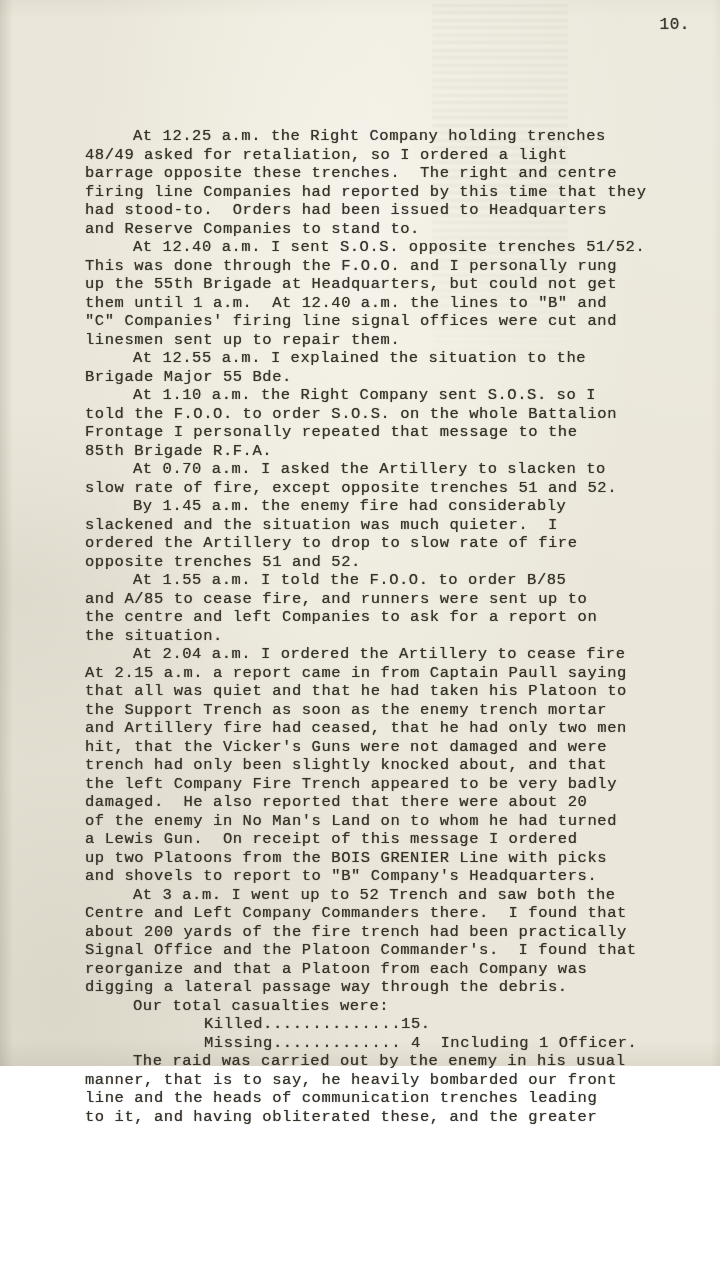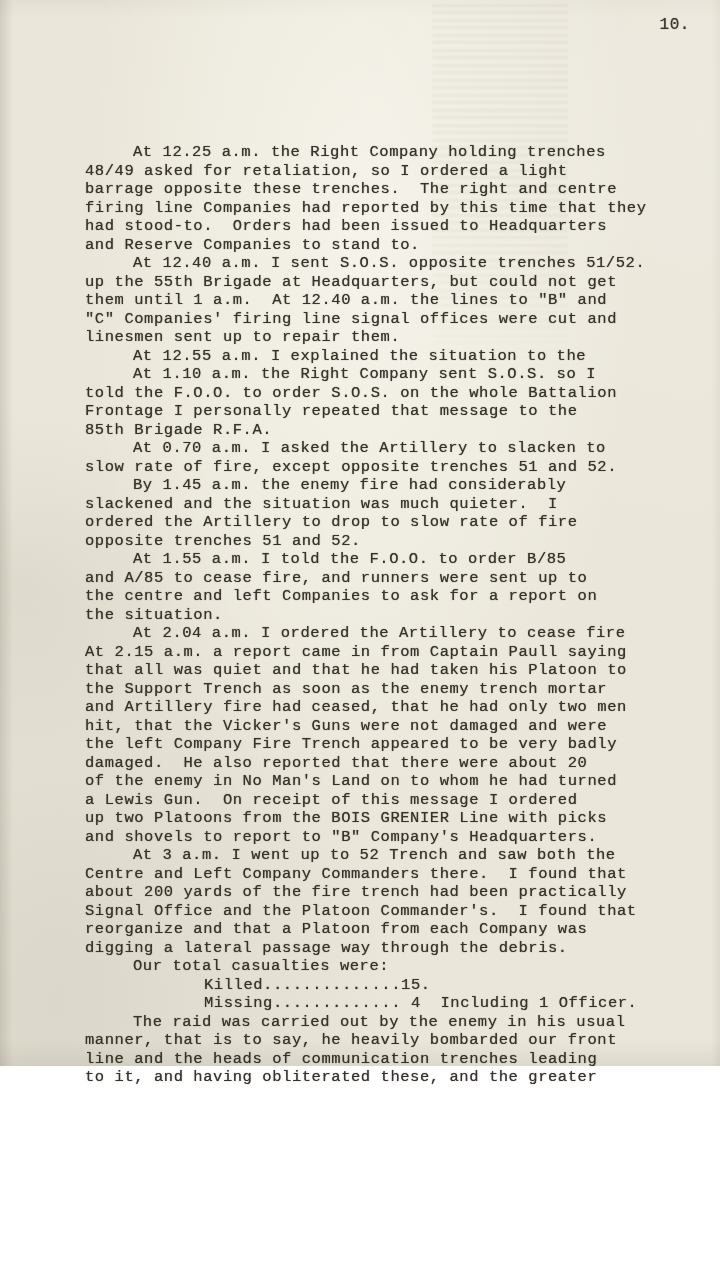--- a/index.html
+++ b/index.html
@@ -52,21 +52,21 @@
     top: 16px;
     right: 30px;
     font-size: 16px;
     letter-spacing: 0.55px;
     color: #3a362e;
     text-shadow: 0 0 1px rgba(58,54,46,0.8);
   }
   .body-text {
     position: absolute;
     left: 0;
-    top: 16px;
+    top: 0;
     width: 720px;
     box-sizing: border-box;
     padding: 127px 50px 0 85px;
     color: #37332b;
     text-shadow: 0 0 1px rgba(55,51,43,0.75);
   }
   .line {
     font-size: 15.5px;
     line-height: 18.5px;
     height: 18.5px;
@@ -85,45 +85,48 @@
   <div class="page-number">10.</div>
   <div class="body-text">
 
   <div class="line line--first">At 12.25 a.m. the Right Company holding trenches</div>
       <div class="line">48/49 asked for retaliation, so I ordered a light</div>
       <div class="line">barrage opposite these trenches.  The right and centre</div>
       <div class="line">firing line Companies had reported by this time that they</div>
       <div class="line">had stood-to.  Orders had been issued to Headquarters</div>
       <div class="line">and Reserve Companies to stand to.</div>
       <div class="line line--first">At 12.40 a.m. I sent S.O.S. opposite trenches 51/52.</div>
+      <div class="line">This was done through the F.O.O. and I personally rung</div>
       <div class="line">up the 55th Brigade at Headquarters, but could not get</div>
       <div class="line">them until 1 a.m.  At 12.40 a.m. the lines to "B" and</div>
       <div class="line">"C" Companies' firing line signal offices were cut and</div>
       <div class="line">linesmen sent up to repair them.</div>
       <div class="line line--first">At 12.55 a.m. I explained the situation to the</div>
+      <div class="line">Brigade Major 55 Bde.</div>
       <div class="line line--first">At 1.10 a.m. the Right Company sent S.O.S. so I</div>
       <div class="line">told the F.O.O. to order S.O.S. on the whole Battalion</div>
       <div class="line">Frontage I personally repeated that message to the</div>
       <div class="line">85th Brigade R.F.A.</div>
       <div class="line line--first">At 0.70 a.m. I asked the Artillery to slacken to</div>
       <div class="line">slow rate of fire, except opposite trenches 51 and 52.</div>
       <div class="line line--first">By 1.45 a.m. the enemy fire had considerably</div>
       <div class="line">slackened and the situation was much quieter.  I</div>
       <div class="line">ordered the Artillery to drop to slow rate of fire</div>
       <div class="line">opposite trenches 51 and 52.</div>
       <div class="line line--first">At 1.55 a.m. I told the F.O.O. to order B/85</div>
       <div class="line">and A/85 to cease fire, and runners were sent up to</div>
       <div class="line">the centre and left Companies to ask for a report on</div>
       <div class="line">the situation.</div>
       <div class="line line--first">At 2.04 a.m. I ordered the Artillery to cease fire</div>
       <div class="line">At 2.15 a.m. a report came in from Captain Paull saying</div>
       <div class="line">that all was quiet and that he had taken his Platoon to</div>
       <div class="line">the Support Trench as soon as the enemy trench mortar</div>
       <div class="line">and Artillery fire had ceased, that he had only two men</div>
       <div class="line">hit, that the Vicker's Guns were not damaged and were</div>
+      <div class="line">trench had only been slightly knocked about, and that</div>
       <div class="line">the left Company Fire Trench appeared to be very badly</div>
       <div class="line">damaged.  He also reported that there were about 20</div>
       <div class="line">of the enemy in No Man's Land on to whom he had turned</div>
       <div class="line">a Lewis Gun.  On receipt of this message I ordered</div>
       <div class="line">up two Platoons from the BOIS GRENIER Line with picks</div>
       <div class="line">and shovels to report to "B" Company's Headquarters.</div>
       <div class="line line--first">At 3 a.m. I went up to 52 Trench and saw both the</div>
       <div class="line">Centre and Left Company Commanders there.  I found that</div>
       <div class="line">about 200 yards of the fire trench had been practically</div>
       <div class="line">Signal Office and the Platoon Commander's.  I found that</div>

